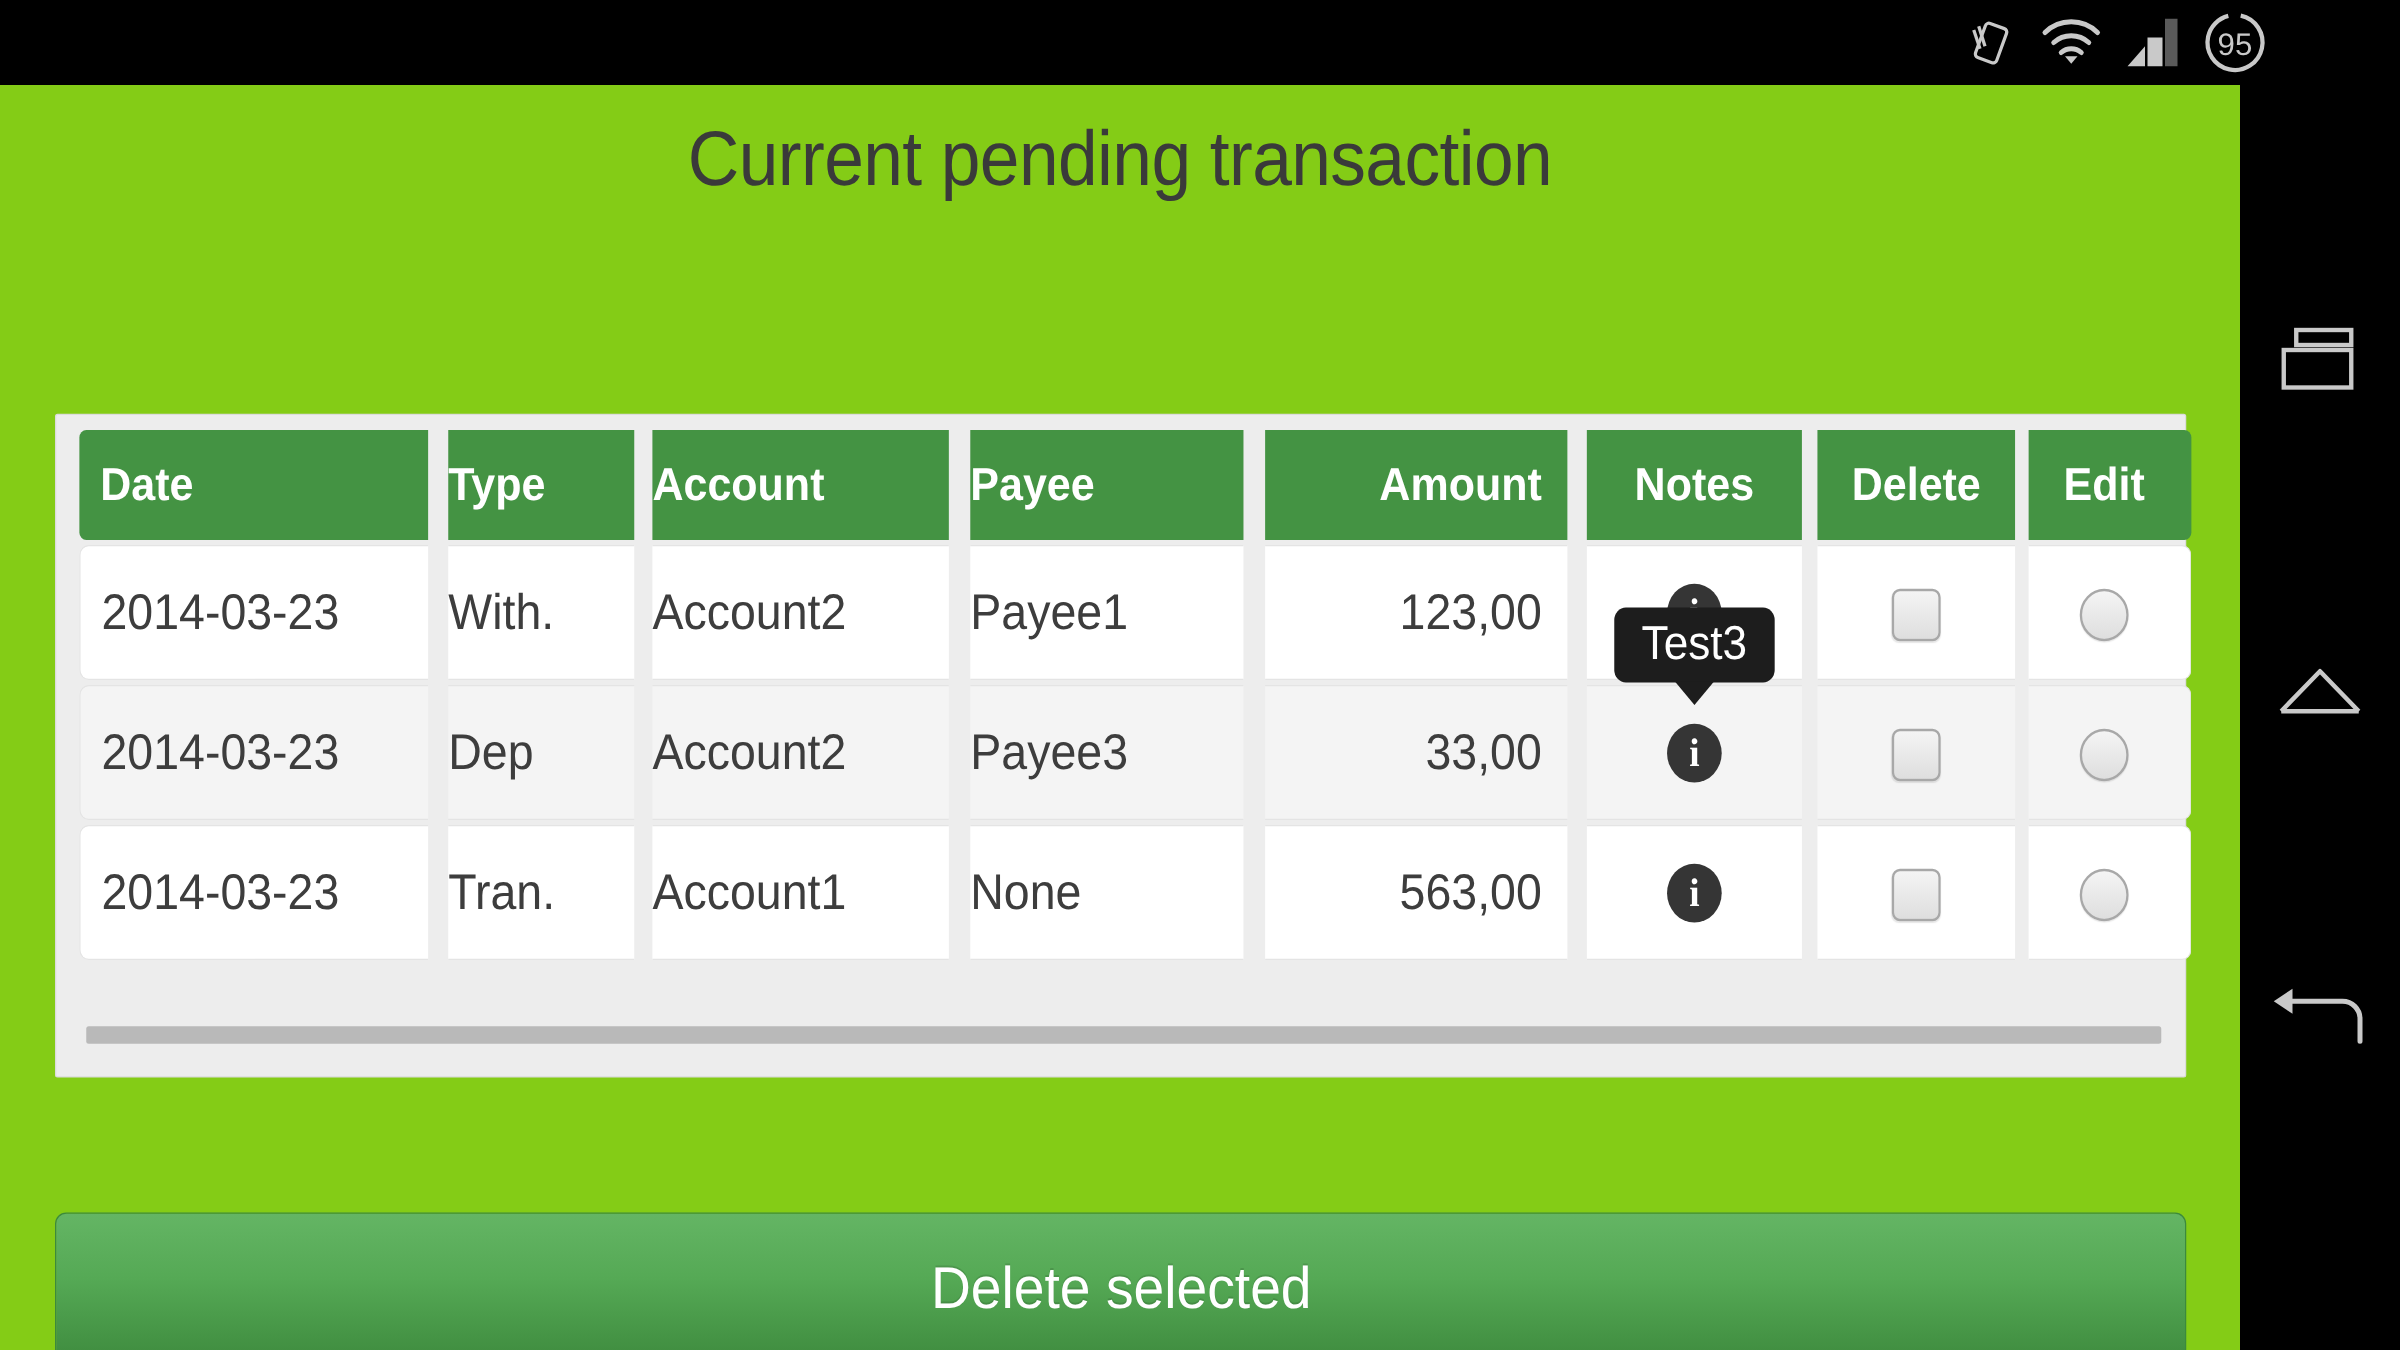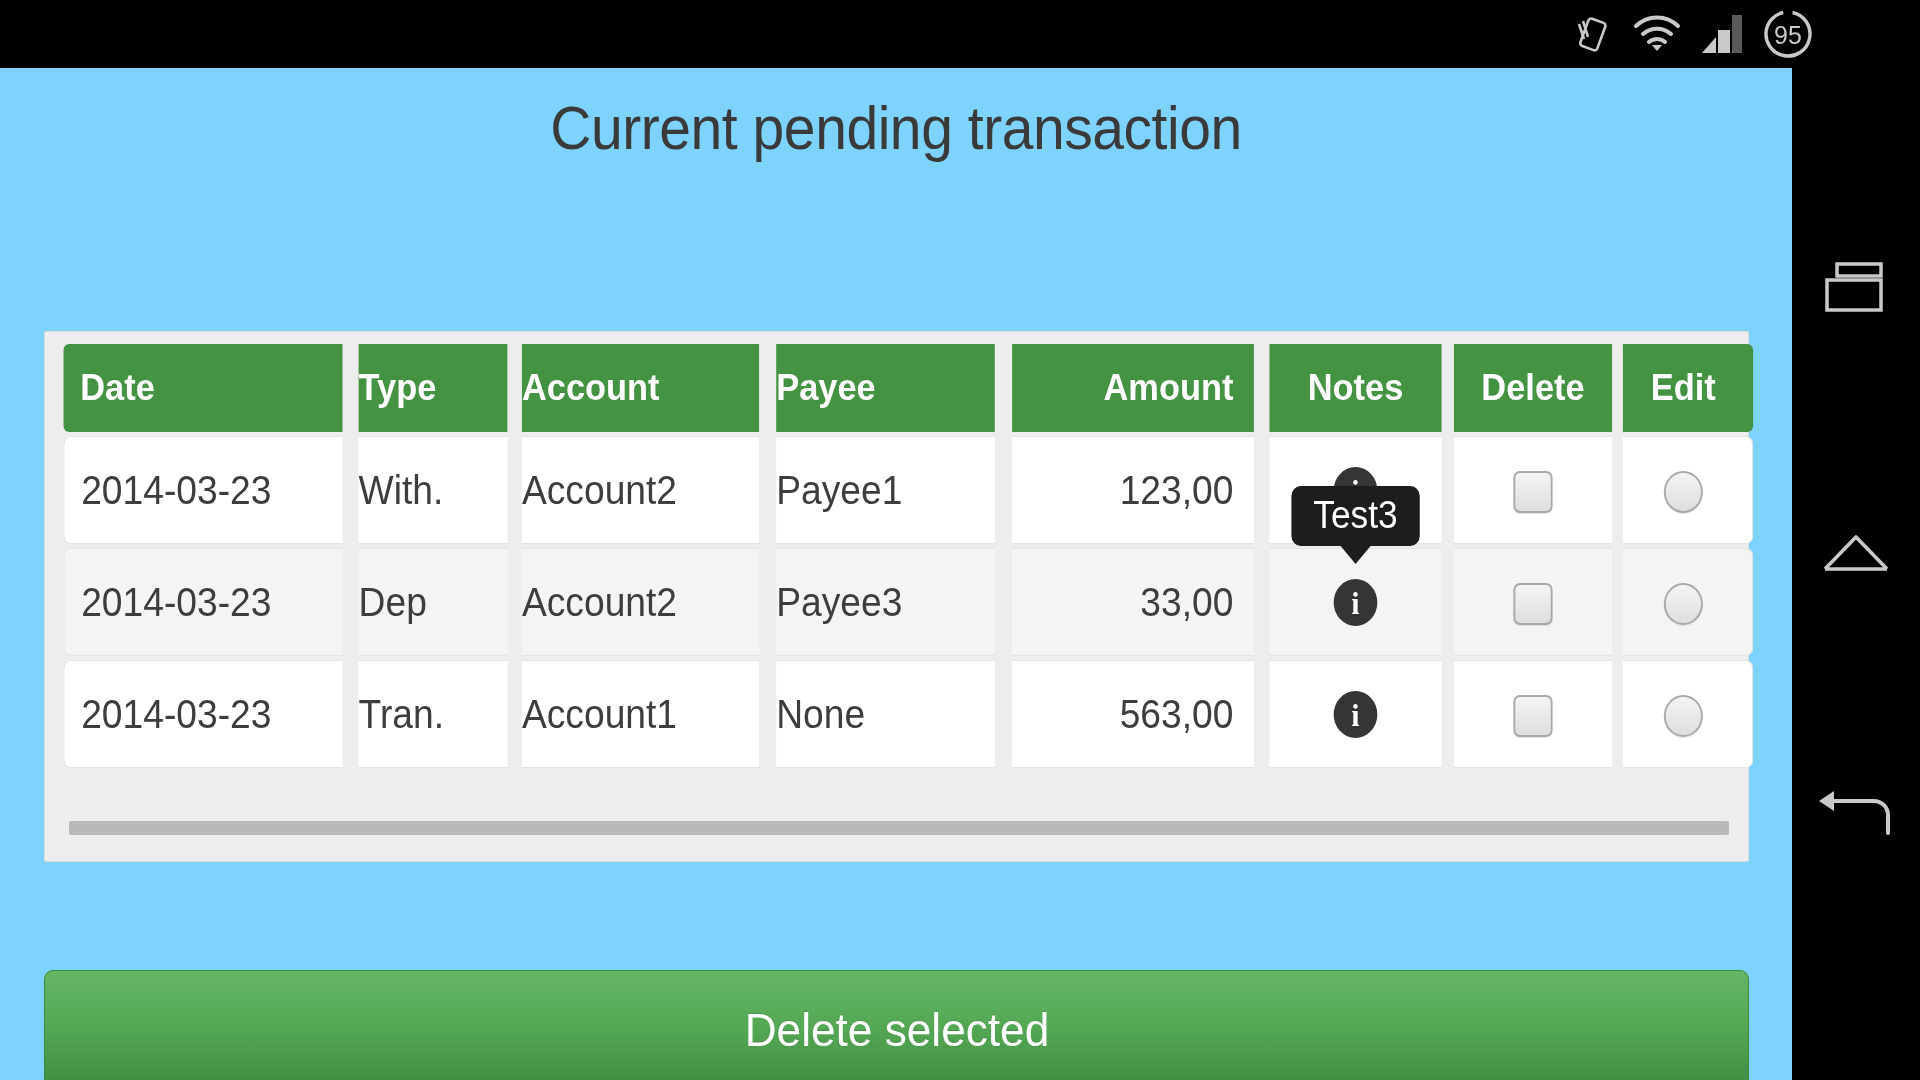--- a/index.html
+++ b/index.html
@@ -17,21 +17,21 @@
   #status-bar {
     position:absolute; left:4px; top:0; width:1920px; height:68px;
     background:#000; display:flex; align-items:center; justify-content:flex-end;
     padding-right:110px; gap:18px;padding-left:20px;
   }
   .sb-icon { display:flex; align-items:center; justify-content:center; }
 
   
   #app {
     position:absolute; left:0; top:68px; width:1792px; height:1012px;
-    background:#7dd3fc; overflow:hidden;
+    background:#84cc16; overflow:hidden;
   }
 
   
   #nav-bar {
     position:absolute; right:0; top:68px; width:128px; height:1012px;
     background:#000; display:flex; flex-direction:column;
     align-items:center; justify-content:space-around; padding:90px 0 130px 0;
   }
   .nav-btn { width:96px; height:96px; display:flex; align-items:center; justify-content:center; }
 

